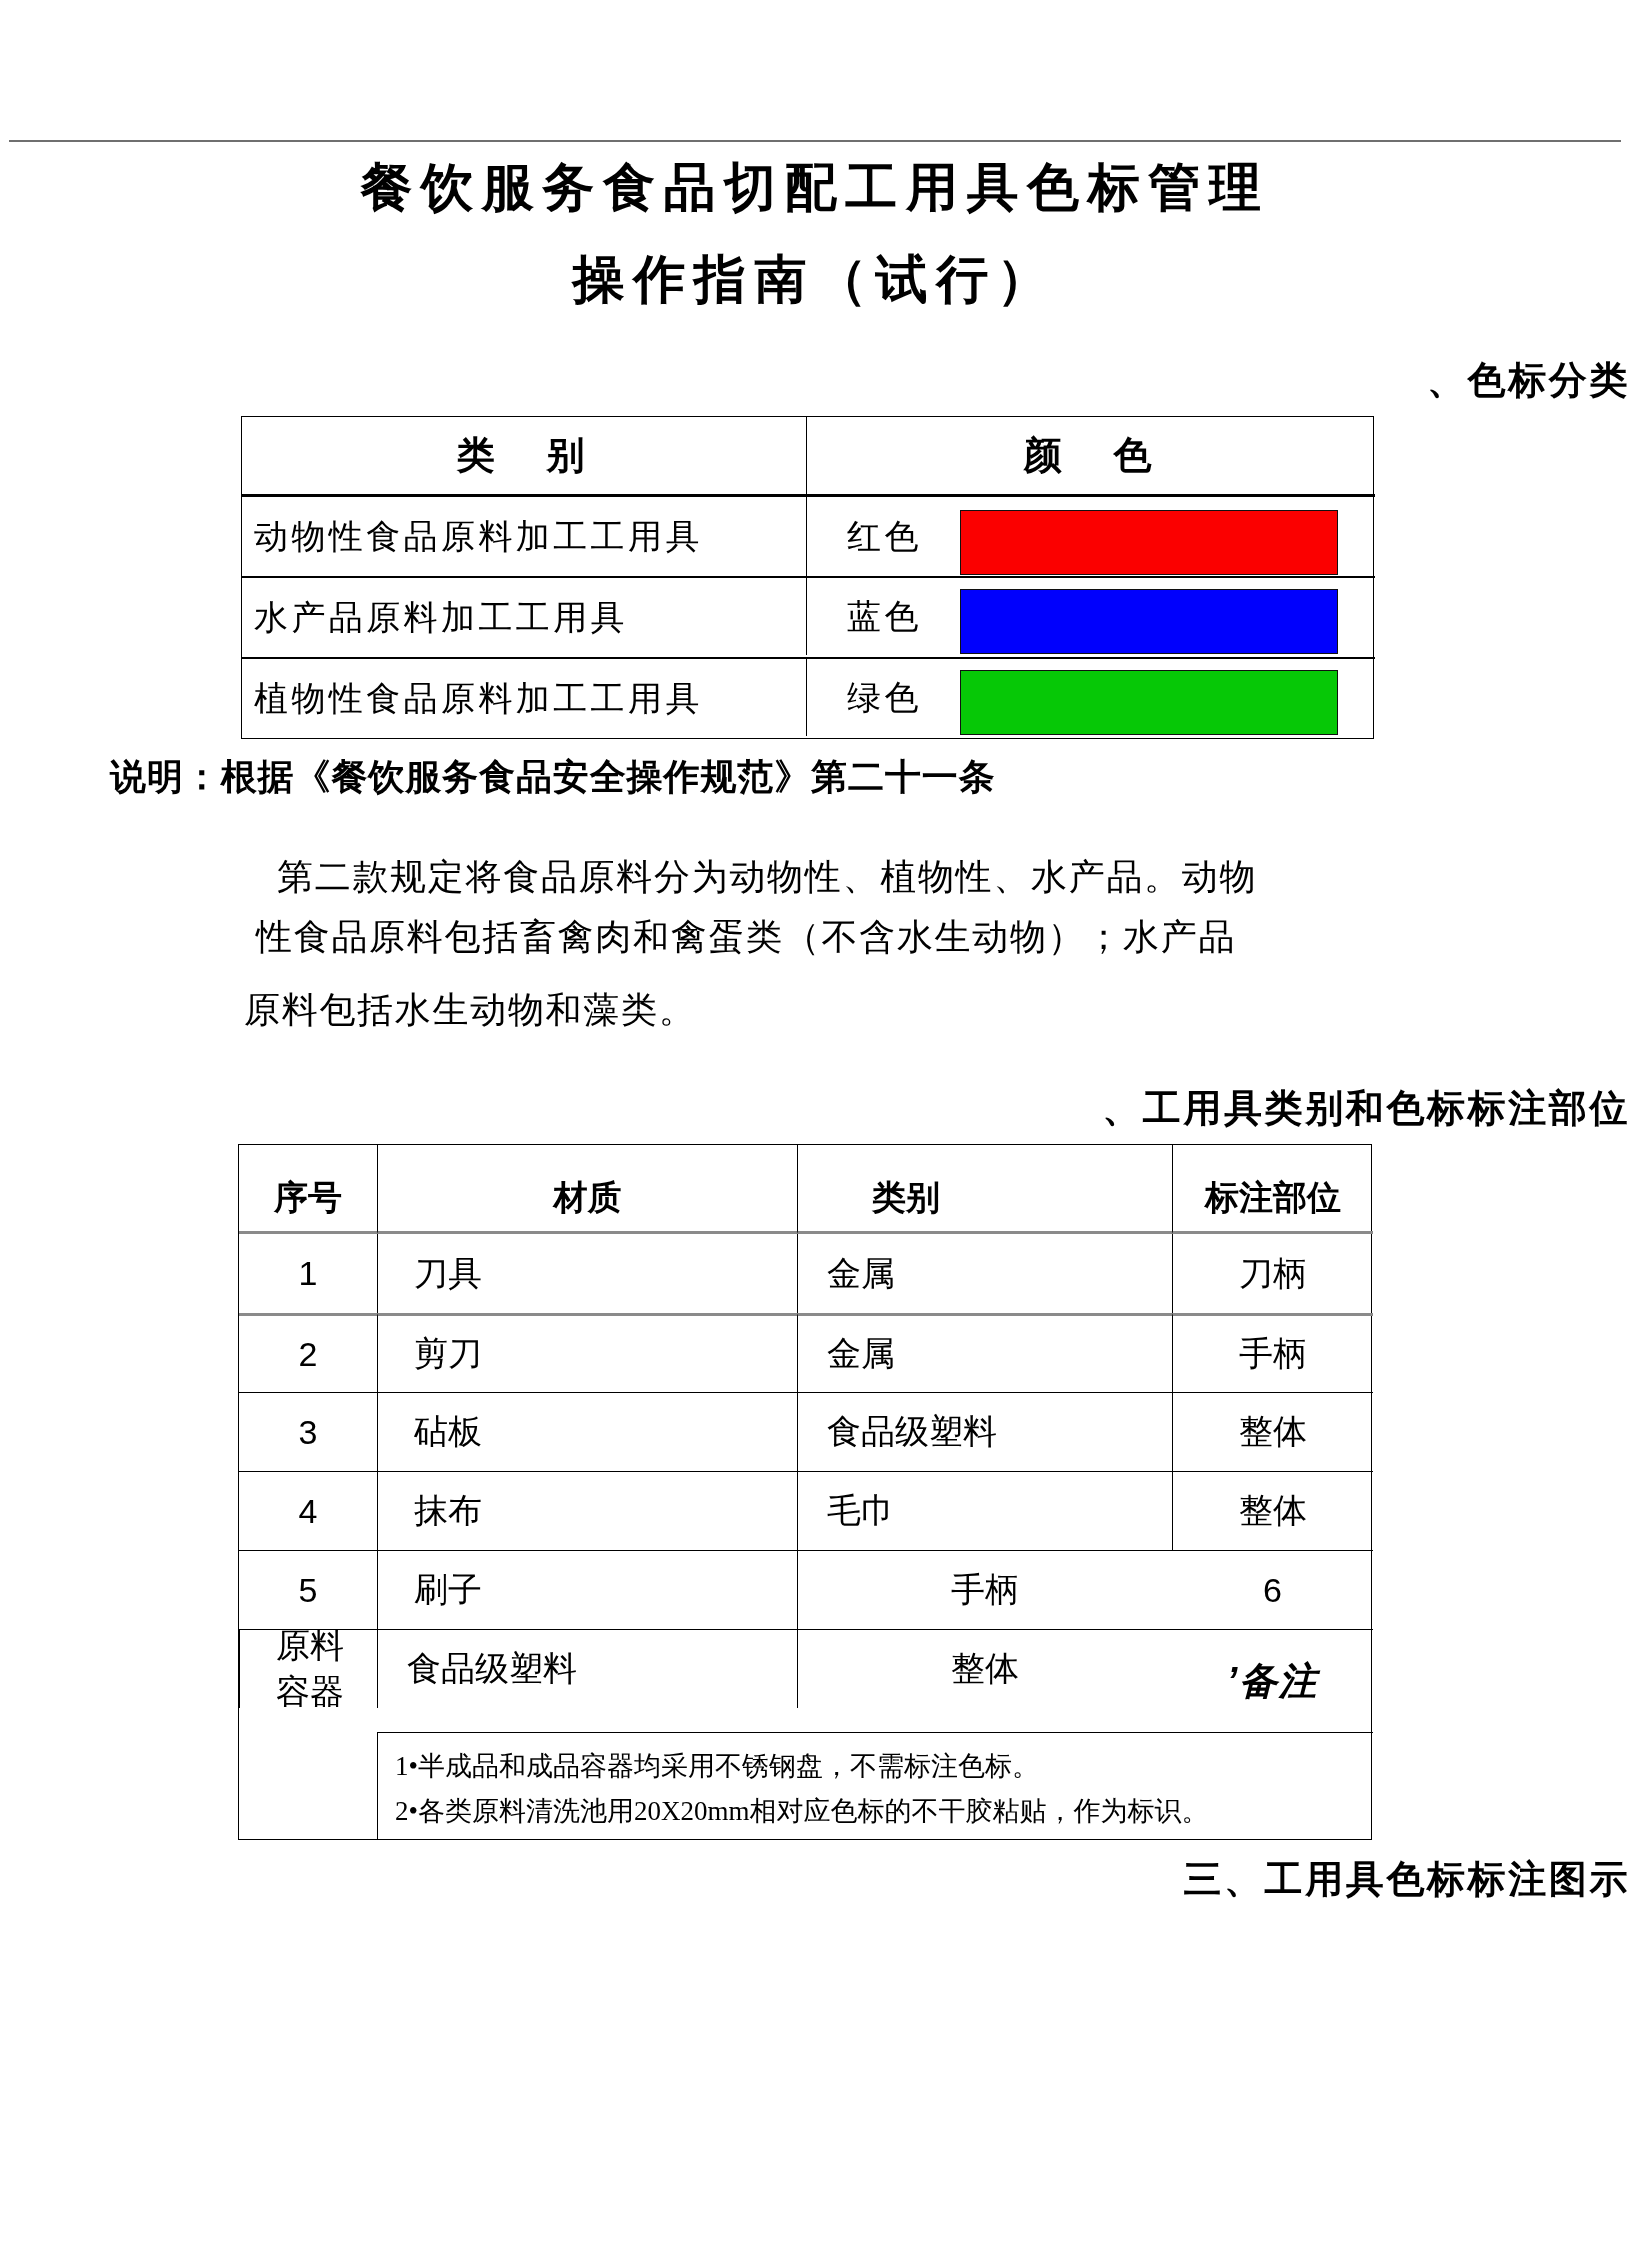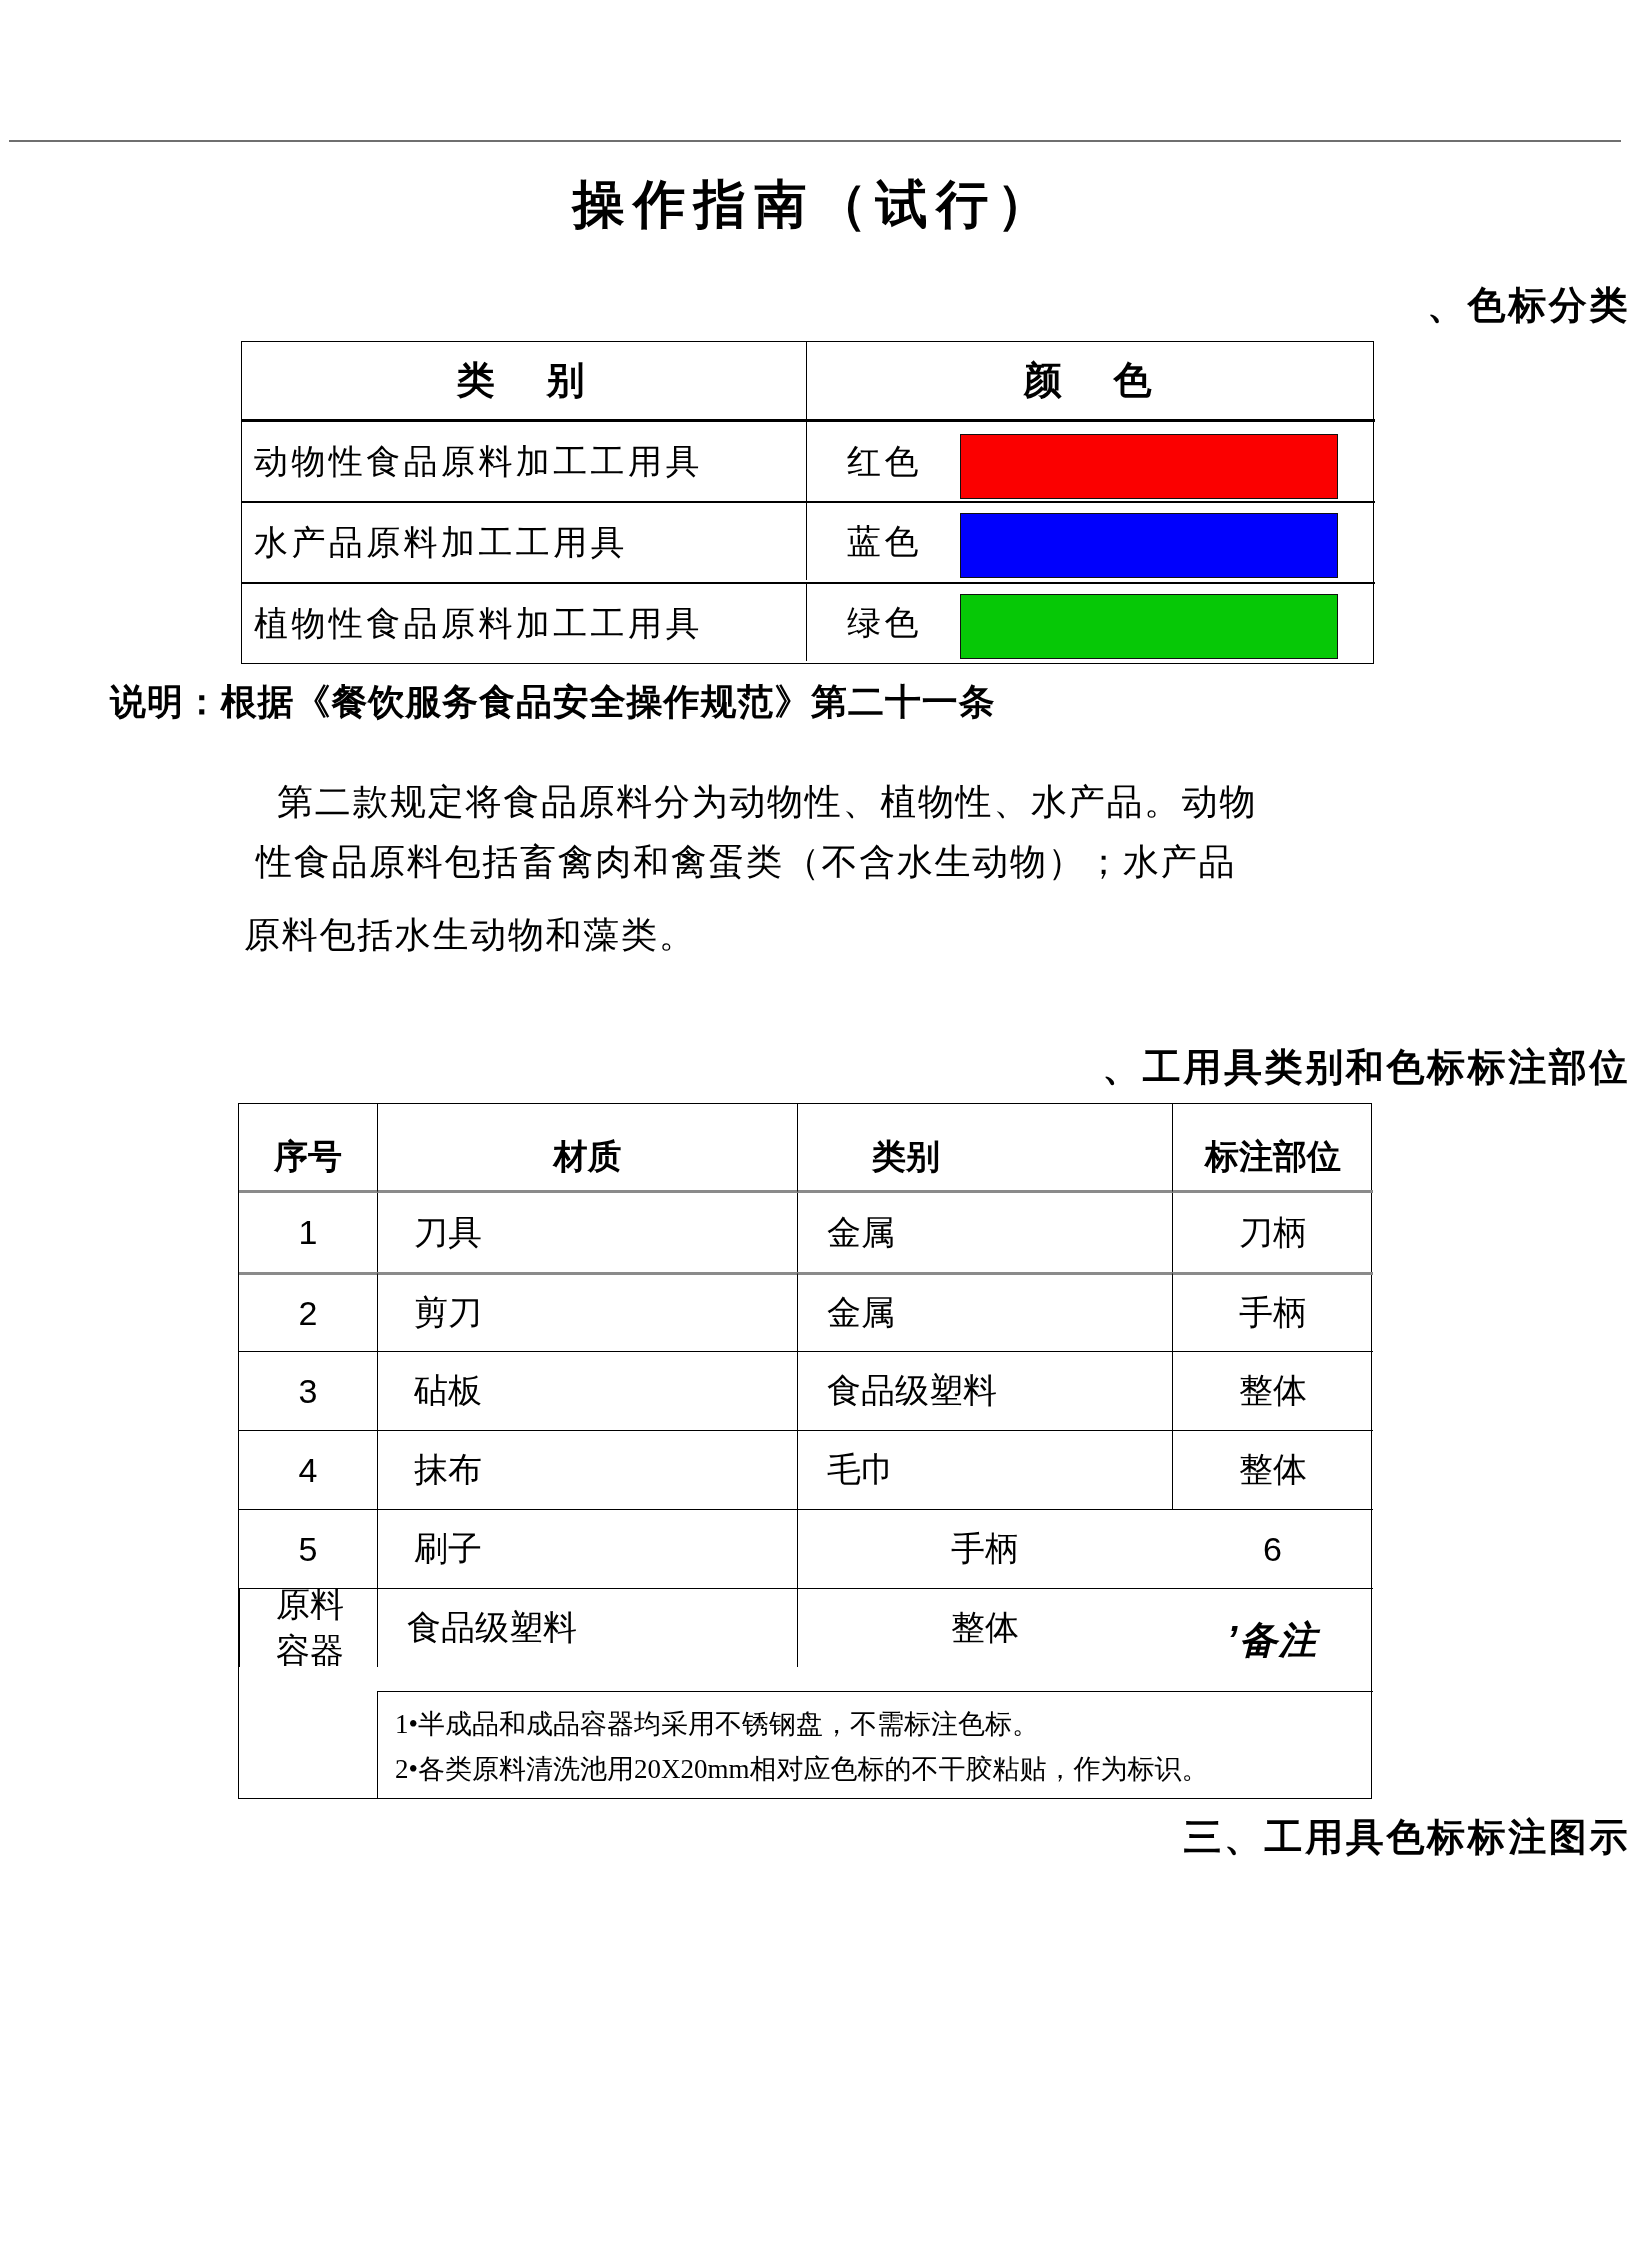--- a/index.html
+++ b/index.html
@@ -28,21 +28,21 @@
   .title-1 { margin-top: 15.5px; }
   .title-2 { margin-top: 33px; }
 
   .sec-heading {
     font-size: 38px;
     font-weight: 600;
     letter-spacing: 2.6px;
     text-align: right;
   }
   .h1 { margin: 45px 0 0 131px; }
-  .h2 { margin: 82px 0 0 131px; }
+  .h2 { margin: 48px 0 0 131px; }
   .h3 { margin: 13.8px 0 0 110px; }
 
   
   .t1 {
     margin: 10.3px 0 0 241px;
     width: 1133px;
     display: grid;
     grid-template-columns: 564px 569px;
     border: 1.7px solid #000;
     box-sizing: border-box;
@@ -159,20 +159,21 @@
   }
   .remark-line { line-height: 45px; }
 </style>
 </head>
 <body>
 
 <div class="page">
 
   <div class="top-rule"></div>
 
+  <div class="title title-1">餐饮服务食品切配工用具色标管理</div>
   <div class="title title-2">操作指南（试行）</div>
 
   <div class="sec-heading h1">、色标分类</div>
 
   <div class="t1">
     <div class="hcell c1">类　别</div>
     <div class="hcell c2">颜　色</div>
 
     <div class="cat-cell">动物性食品原料加工工用具</div>
     <div class="color-cell">

